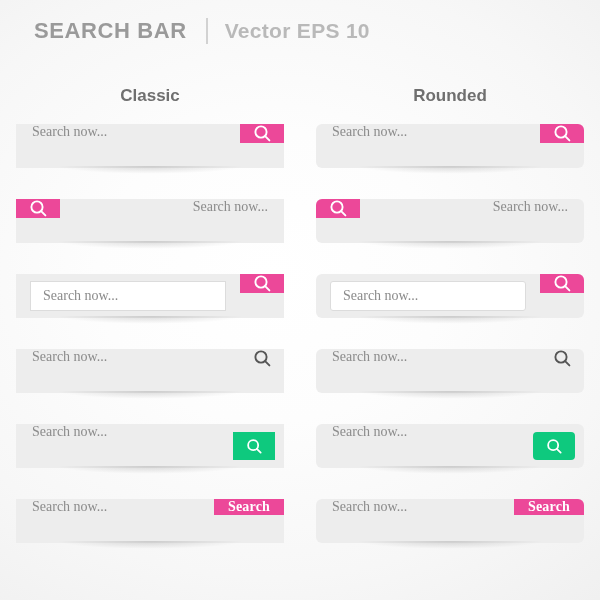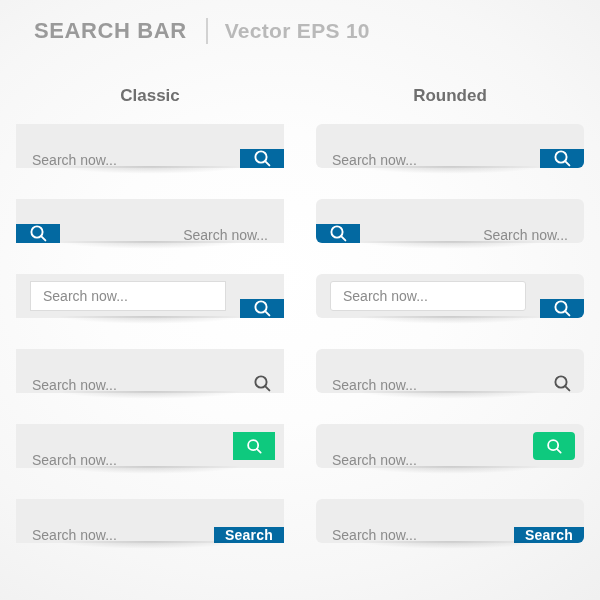--- a/index.html
+++ b/index.html
@@ -91,26 +91,27 @@
     bottom: -7px;
     height: 9px;
     background: radial-gradient(ellipse 50% 120% at 50% 0%,
                 rgba(0,0,0,0.14) 0%, rgba(0,0,0,0.0) 72%);
     pointer-events: none;
   }
 
   .bar {
     position: relative;
     display: flex;
-    align-items: flex-end;
+    align-items: flex-start;
     height: 44px;
     width: 100%;
     background: #ededed;
     overflow: hidden;
     box-sizing: border-box;
+    font-family: Liberation Serif, serif;
   }
   .rounded .bar { border-radius: 6px; }
 
   .field {
     flex: 1 1 auto;
     display: flex;
     align-items: center;
     min-width: 0;
     padding: 0 16px;
   }
@@ -122,21 +123,21 @@
     white-space: nowrap;
   }
 
   
   .btn-block {
     flex: 0 0 auto;
     width: 44px;
     display: flex;
     align-items: center;
     justify-content: center;
-    background: #0369a1;
+    background: #ec4899;
   }
   .btn-block.wide {
     width: 70px;
   }
   .btn-block .label {
     font-size: 14px;
     font-weight: bold;
     color: #ffffff;
     letter-spacing: 0.2px;
   }

